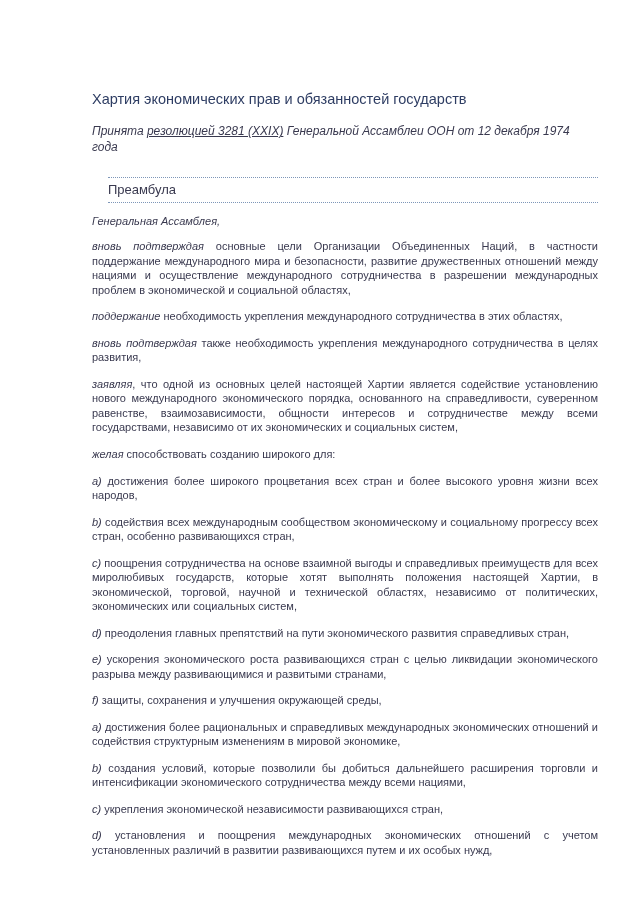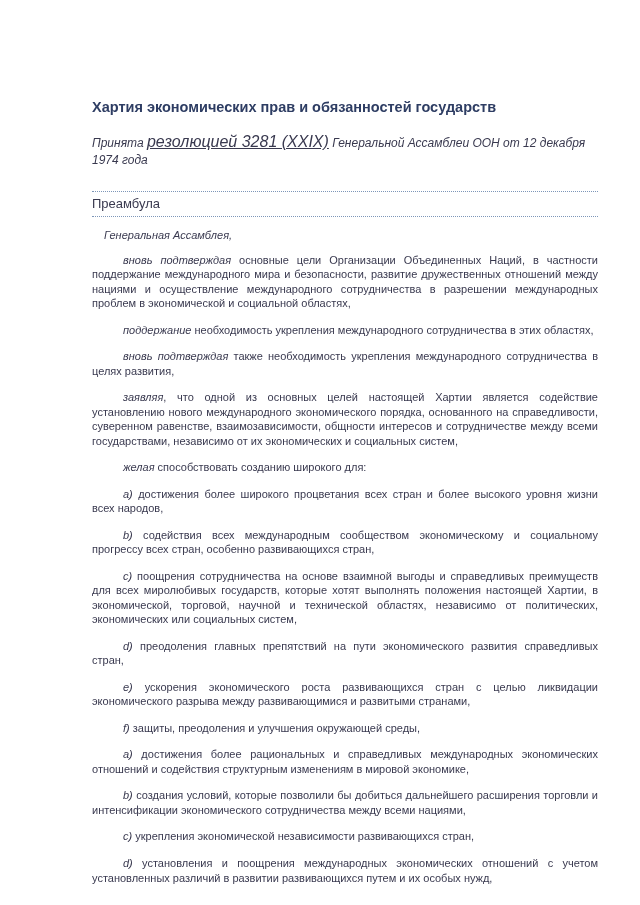--- a/index.html
+++ b/index.html
@@ -14,59 +14,58 @@
     font-family: "Liberation Sans", "DejaVu Sans", sans-serif;
     color: #39394f;
   }
   .page {
     padding: 86px 42px 40px 92px;
     box-sizing: border-box;
     width: 640px;
   }
   .doc-title {
     font-size: 14.5px;
-    font-weight: bold;
+    font-weight: normal;
     color: #2e3d63;
-    margin: 12px 0 16px 0;
+    margin: 4px 0 16px 0;
     line-height: 1.25;
   }
   .doc-subtitle {
     font-style: italic;
     font-size: 12px;
     margin: 0 0 22px 0;
     line-height: 1.3;
   }
   .doc-subtitle a {
-    font-size: 16px;
+    font-size: 12px;
     color: #39394f;
     text-decoration: underline;
     cursor: pointer;
   }
   .section-header {
     border-top: 1px dotted #7d96b8;
     border-bottom: 1px dotted #7d96b8;
     padding: 4px 0 5px 0;
     font-size: 13px;
     font-weight: normal;
-    margin: 0 0 12px 0;
+    margin: 0 0 12px 16px;
   }
   .intro {
     font-style: italic;
     font-size: 11px;
-    margin: 0 0 12px 12px;
+    margin: 0 0 12px 0;
   }
   .body-text p {
     font-size: 11px;
     line-height: 1.32;
     text-align: justify;
     margin: 0 0 12px 0;
   }
   .body-text p em {
     font-style: italic;
-    margin-left: 31px;
   }
 </style>
 </head>
 <body>
 
 <div class="page">
 
   <h1 class="doc-title">Хартия экономических прав и обязанностей государств</h1>
 
   <p class="doc-subtitle"><span>Принята </span><a>резолюцией 3281 (XXIX)</a><span> Генеральной Ассамблеи ООН от 12 декабря 1974 года</span></p>
@@ -79,20 +78,20 @@
     <p><em>вновь подтверждая</em><span> основные цели Организации Объединенных Наций, в частности поддержание международного мира и безопасности, развитие дружественных отношений между нациями и осуществление международного сотрудничества в разрешении международных проблем в экономической и социальной областях,</span></p>
     <p><em>поддержание</em><span> необходимость укрепления международного сотрудничества в этих областях,</span></p>
     <p><em>вновь подтверждая</em><span> также необходимость укрепления международного сотрудничества в целях развития,</span></p>
     <p><em>заявляя</em><span>, что одной из основных целей настоящей Хартии является содействие установлению нового международного экономического порядка, основанного на справедливости, суверенном равенстве, взаимозависимости, общности интересов и сотрудничестве между всеми государствами, независимо от их экономических и социальных систем,</span></p>
     <p><em>желая</em><span> способствовать созданию широкого для:</span></p>
     <p><em>a)</em><span> достижения более широкого процветания всех стран и более высокого уровня жизни всех народов,</span></p>
     <p><em>b)</em><span> содействия всех международным сообществом экономическому и социальному прогрессу всех стран, особенно развивающихся стран,</span></p>
     <p><em>c)</em><span> поощрения сотрудничества на основе взаимной выгоды и справедливых преимуществ для всех миролюбивых государств, которые хотят выполнять положения настоящей Хартии, в экономической, торговой, научной и технической областях, независимо от политических, экономических или социальных систем,</span></p>
     <p><em>d)</em><span> преодоления главных препятствий на пути экономического развития справедливых стран,</span></p>
     <p><em>e)</em><span> ускорения экономического роста развивающихся стран с целью ликвидации экономического разрыва между развивающимися и развитыми странами,</span></p>
-    <p><em>f)</em><span> защиты, преодоления и улучшения окружающей среды,</span></p>
+    <p><em>f)</em><span> защиты, сохранения и улучшения окружающей среды,</span></p>
     <p><em>a)</em><span> достижения более рациональных и справедливых международных экономических отношений и содействия структурным изменениям в мировой экономике,</span></p>
     <p><em>b)</em><span> создания условий, которые позволили бы добиться дальнейшего расширения торговли и интенсификации экономического сотрудничества между всеми нациями,</span></p>
     <p><em>c)</em><span> укрепления экономической независимости развивающихся стран,</span></p>
     <p><em>d)</em><span> установления и поощрения международных экономических отношений с учетом установленных различий в развитии развивающихся путем и их особых нужд,</span></p>
   </div>
 
 </div>
 
 </body></html>

